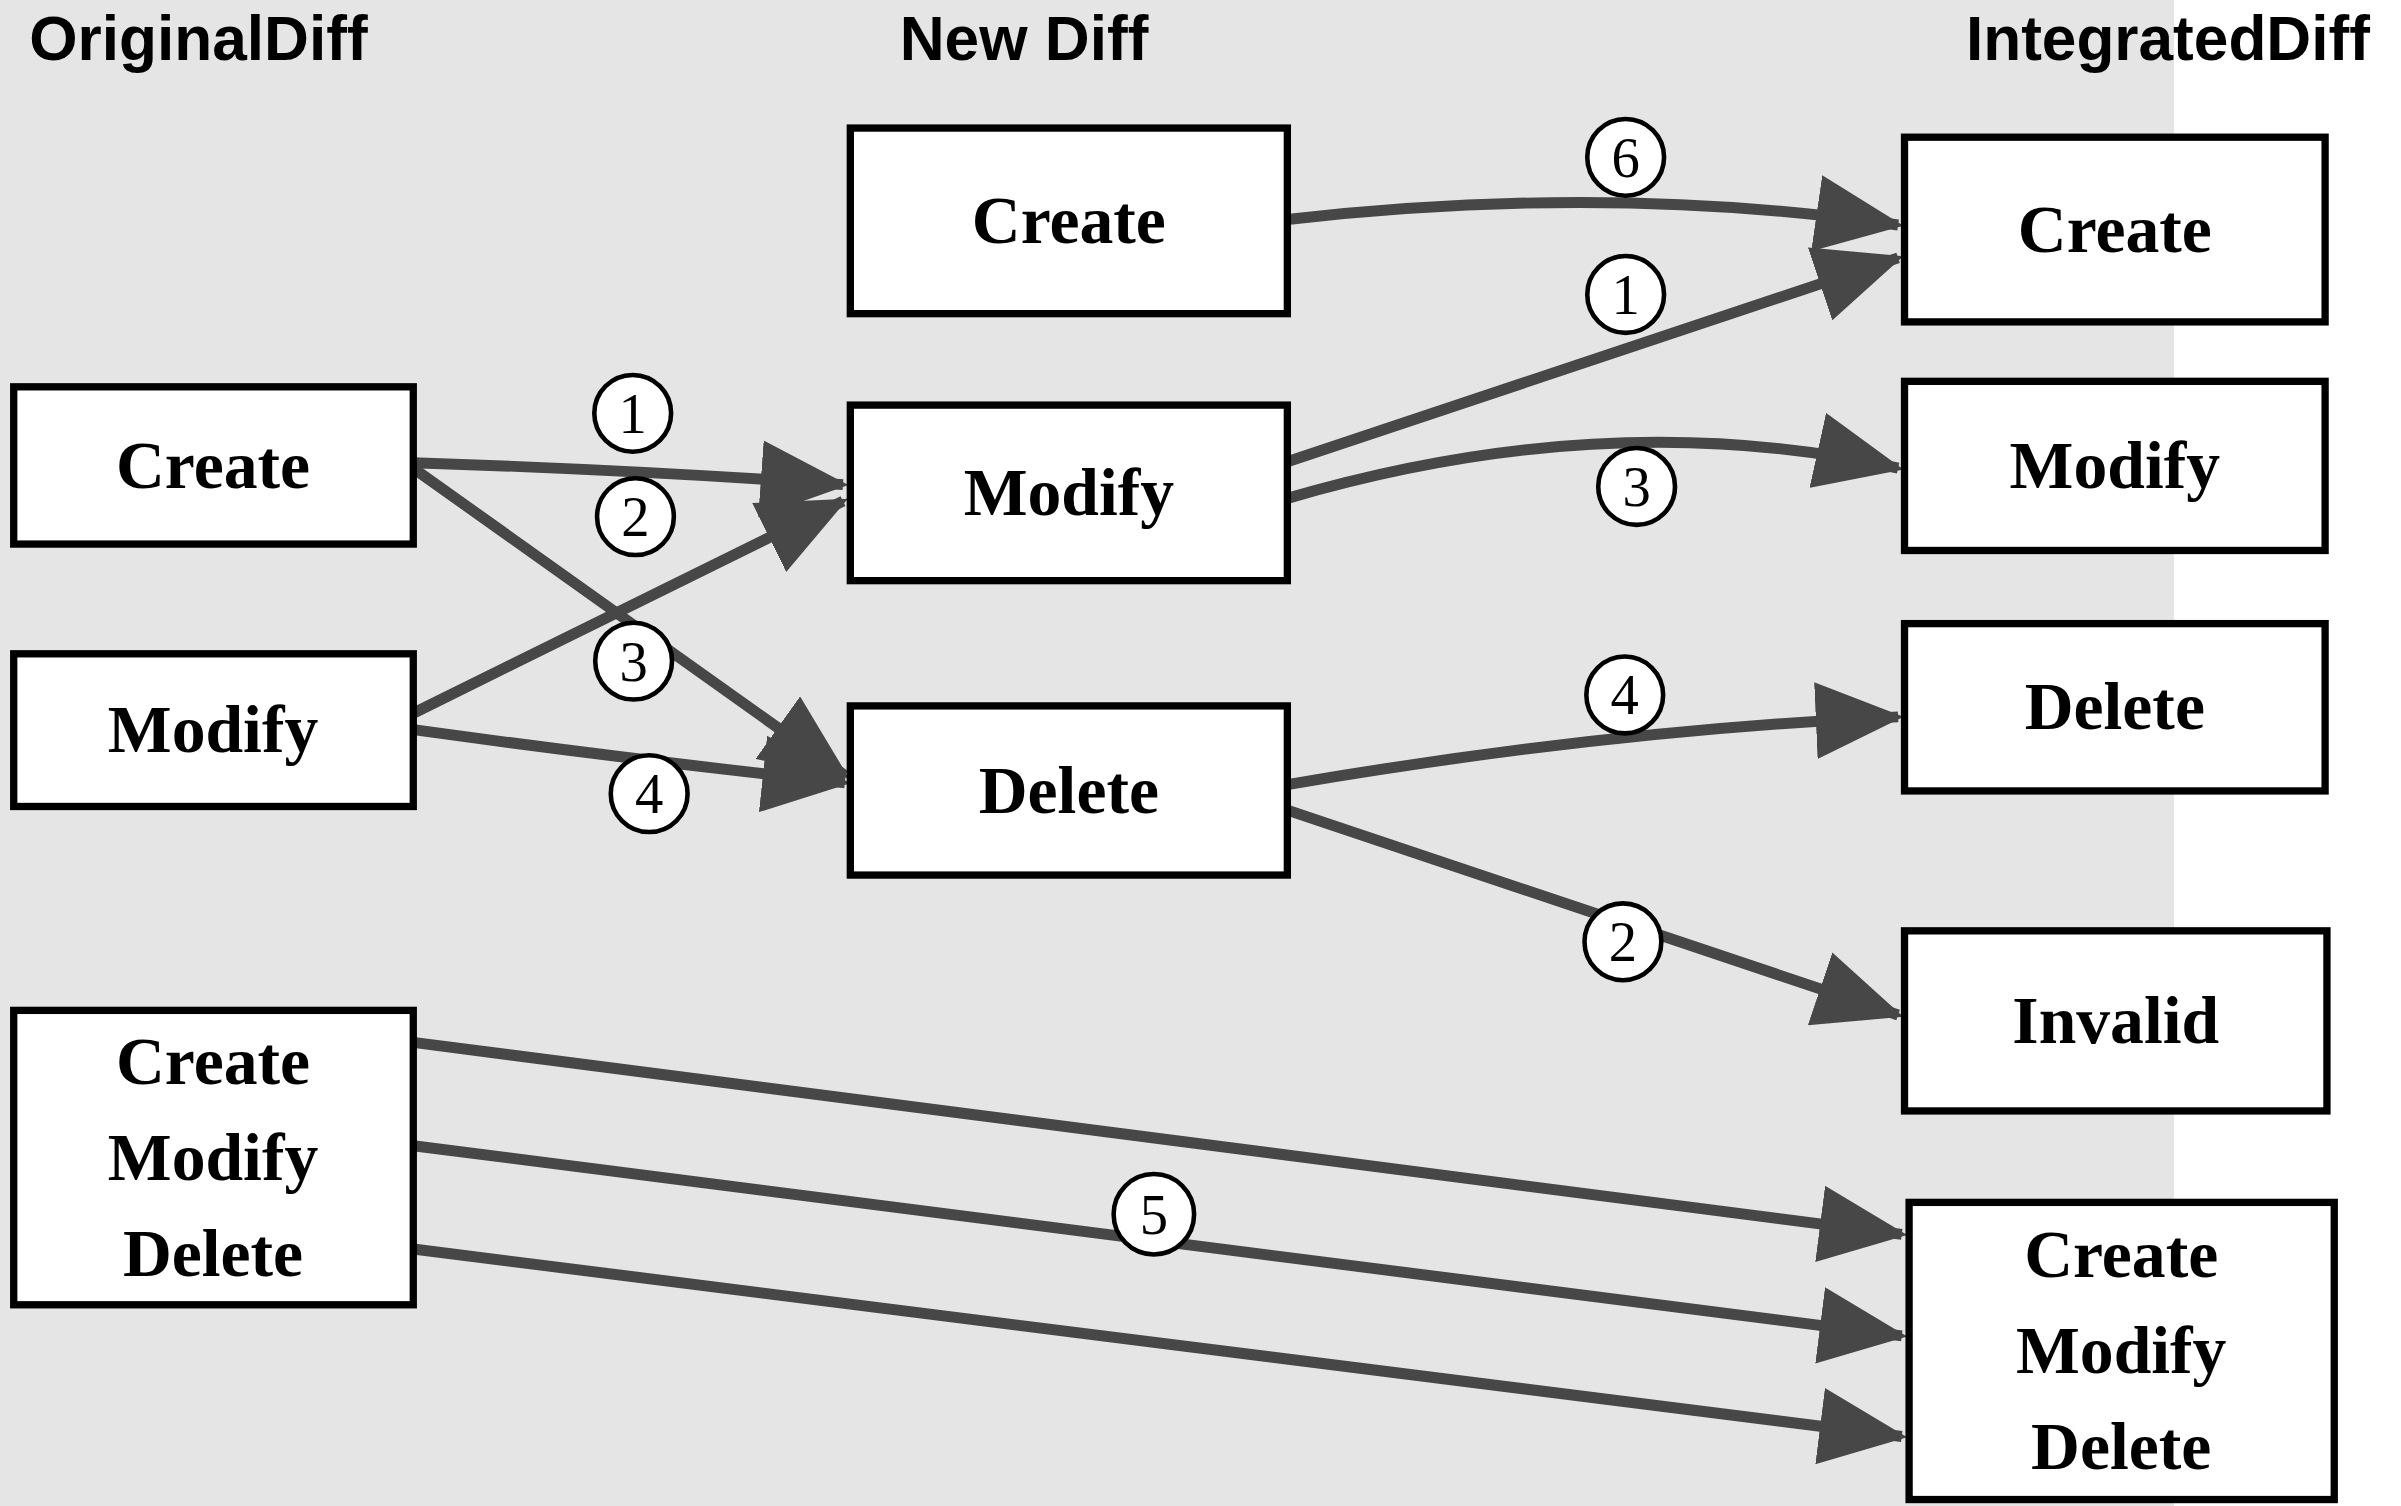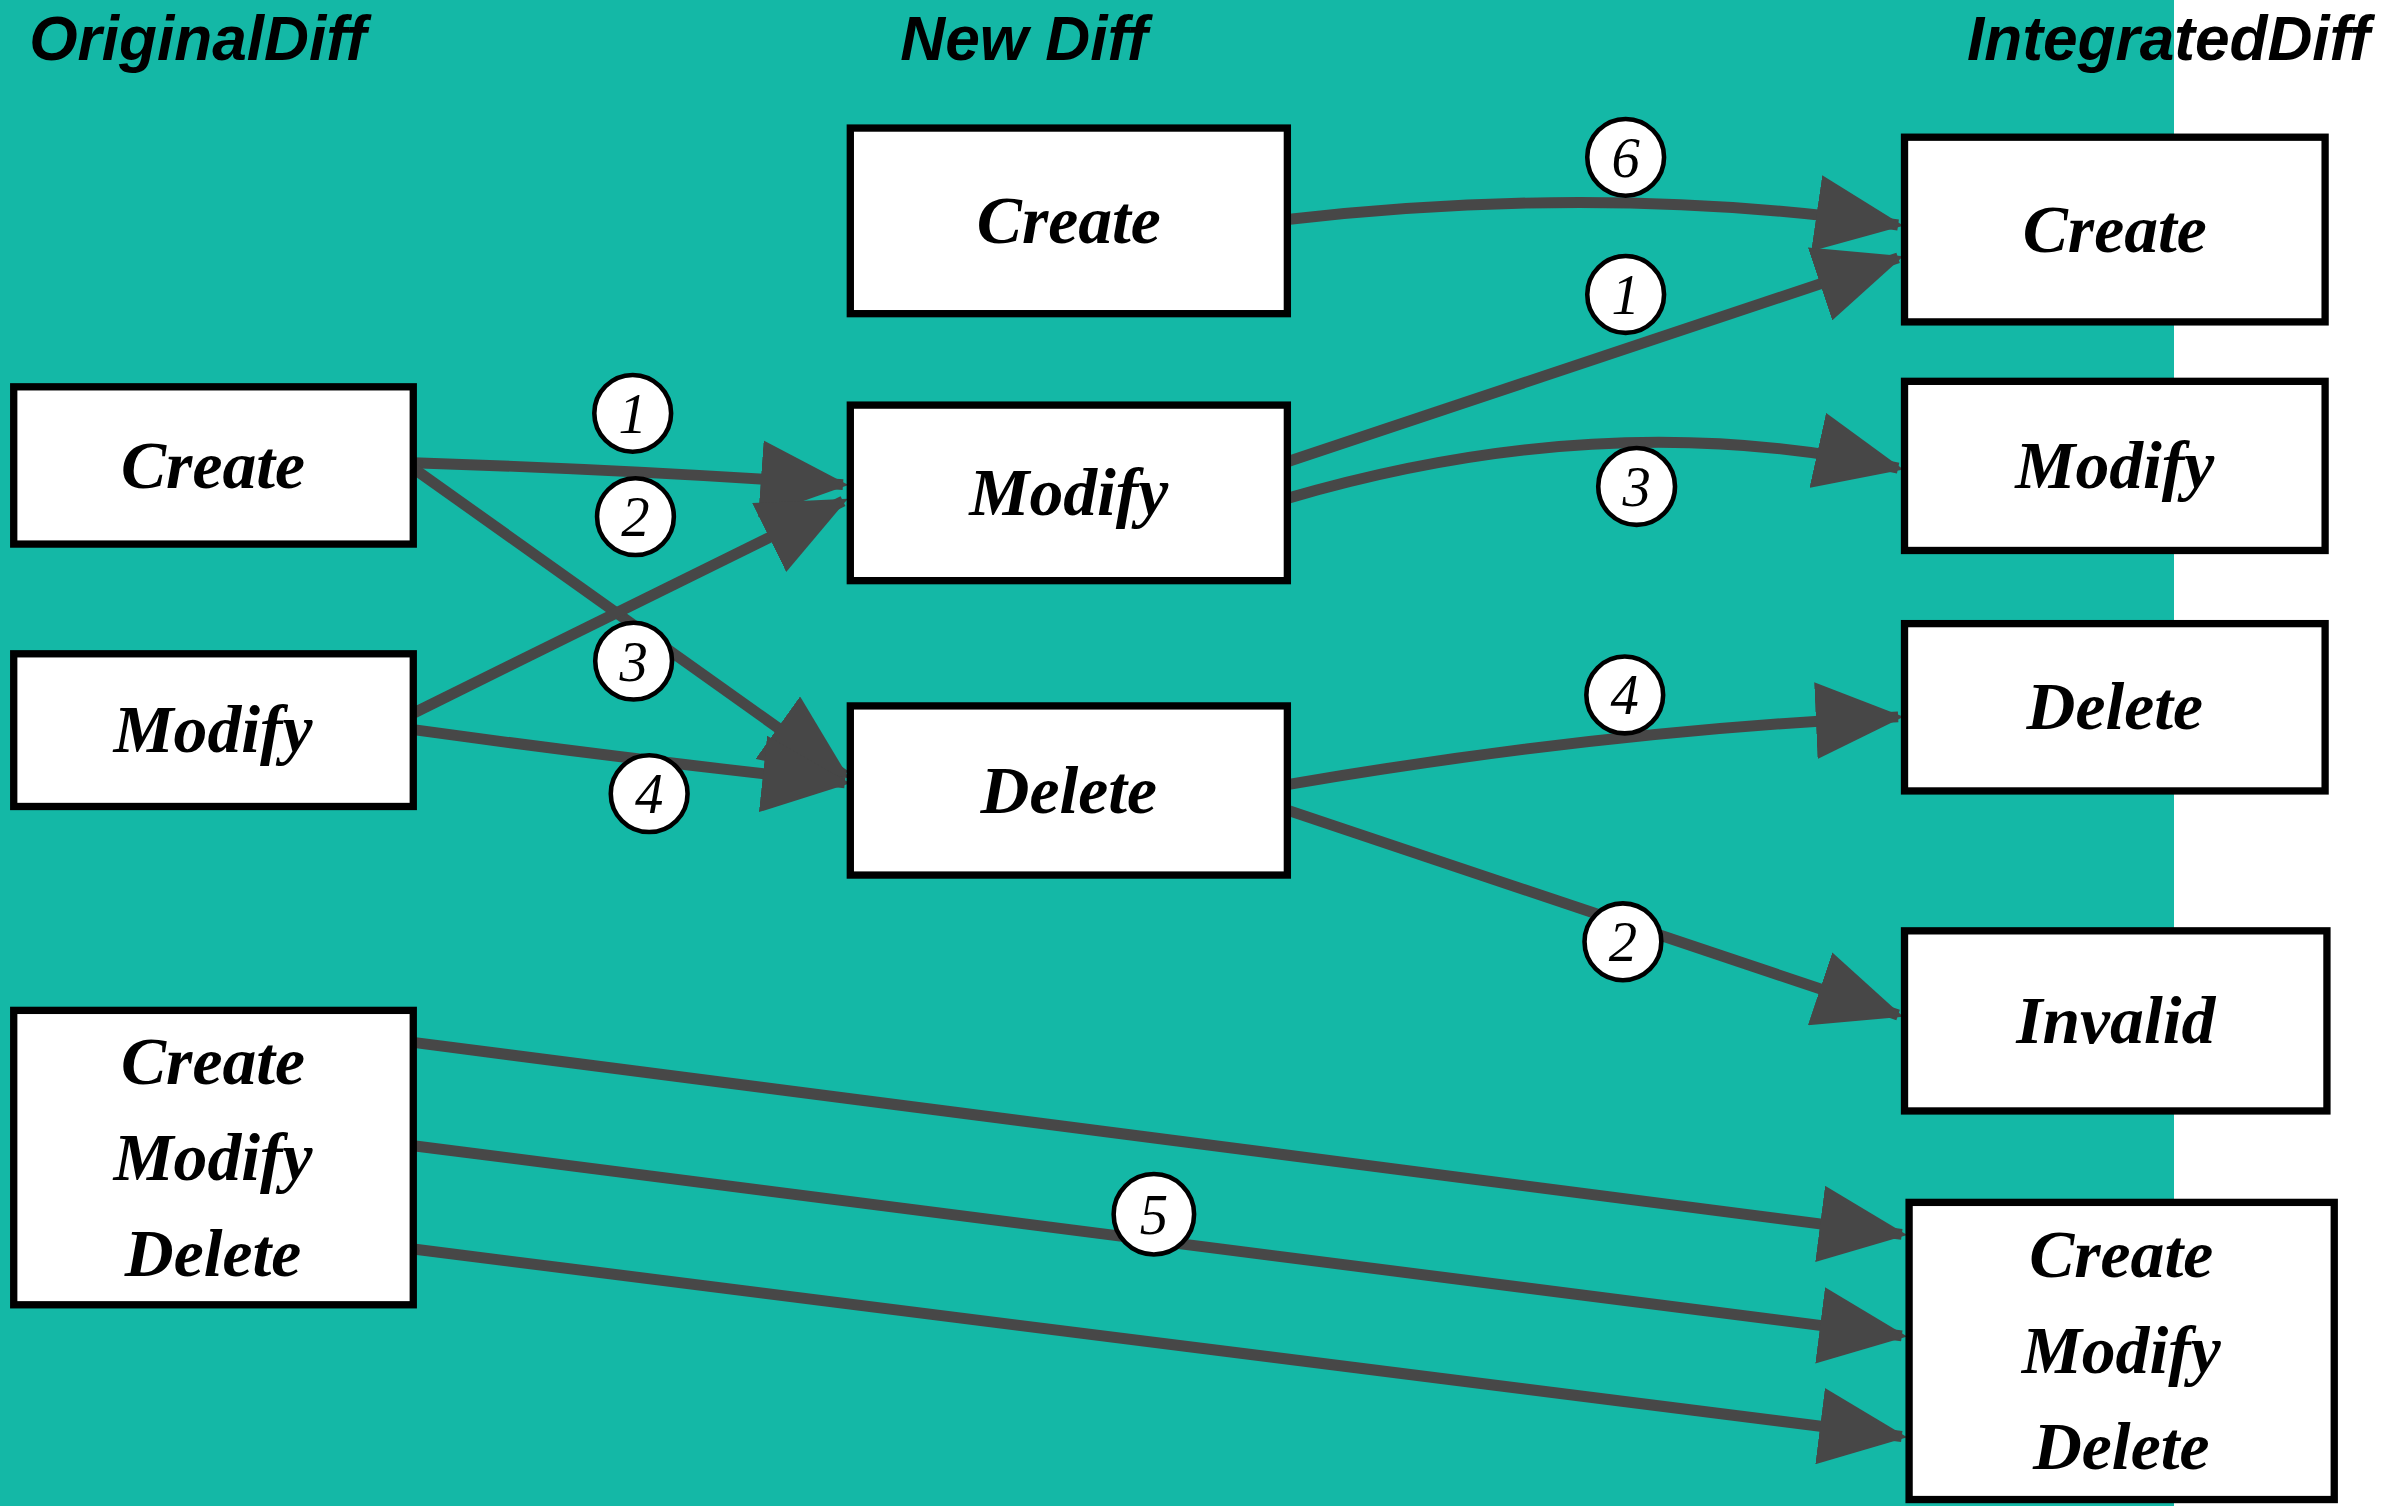--- a/index.html
+++ b/index.html
@@ -1,16 +1,16 @@
 <!DOCTYPE html>
 <html style="font-size:14.6px"><head>
 <meta charset="utf-8">
 <style>
   html, body { margin: 0; padding: 0; background: #ffffff; }
-  .stage { position: relative; width: 2174px; height: 1506px; background: #14b8a6; font-style: italic; }
+  .stage { position: relative; width: 2174px; height: 1506px; background: #e5e5e5; }
   svg { display: block; }
   .col-header {
     font-family: "Liberation Sans", sans-serif;
     font-weight: 700;
     font-size: 68px;
     fill: #000000;
   }
   .box-rect { fill: #ffffff; stroke-width: 8px; }
   .box-label {
     font-family: "Liberation Serif", serif;

